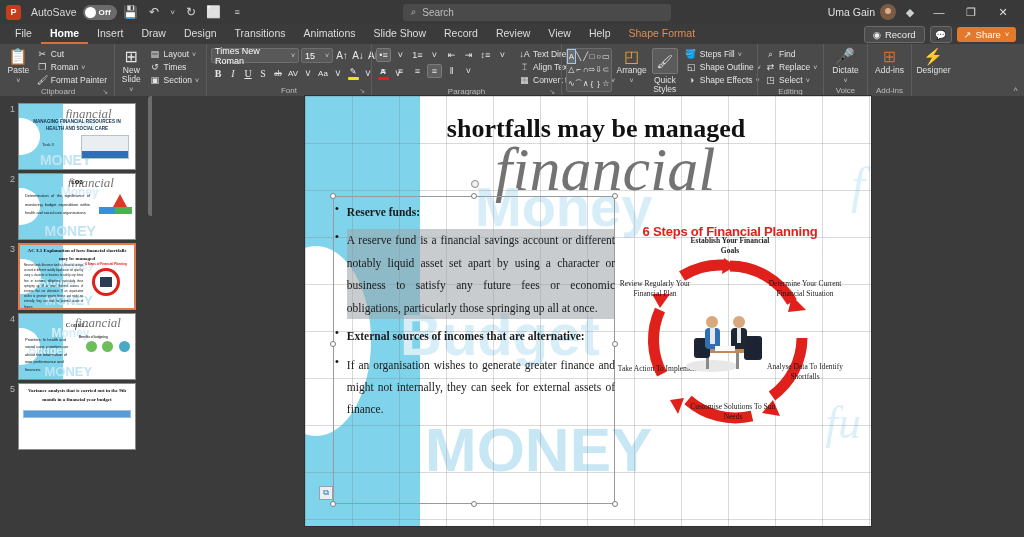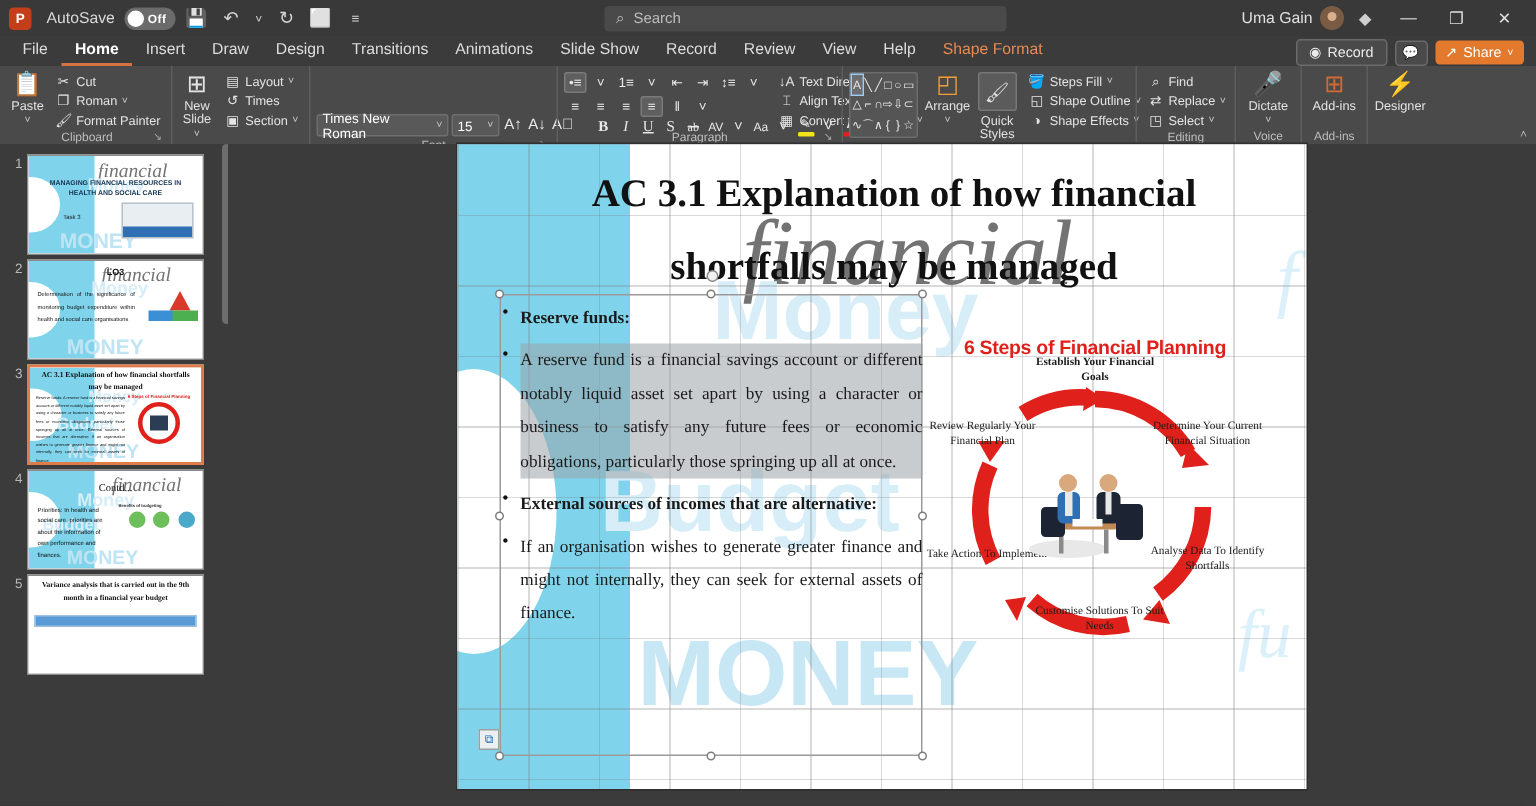--- a/index.html
+++ b/index.html
@@ -329,21 +329,21 @@
             <span class="caret">˅</span>
           </div>
         </div>
       </div>
       <div class="rg-label">
         <span>Slides</span>
       </div>
     </div>
 
     <div class="rgroup" style="width:165px;">
-      <div class="rg-body" style="gap:12px;margin-top:28px;">
+      <div class="rg-body" style="flex-direction:column; gap:0;">
         <div class="fontrow1">
           <div class="fontname">
             <span>Times New Roman</span>
             <span class="caret">˅</span>
           </div>
           <div class="fontsize">
             <span>15</span>
             <span class="caret">˅</span>
           </div>
           <div class="fbtn">A↑</div>
@@ -654,21 +654,20 @@
         <div class="wm" style="left:190px;top:38px;font-size:62px;">financial</div>
         <div class="wm b" style="left:170px;top:78px;font-size:56px;">Money</div>
         <div class="wm b" style="left:95px;top:205px;font-size:58px;">Budget</div>
         <div class="wm b" style="left:120px;top:318px;font-size:62px;color:#c7e7f5;">MONEY</div>
         <div class="wm" style="right:6px;top:60px;font-size:50px;color:#dcf0fa;">f</div>
         <div class="wm" style="right:10px;top:300px;font-size:46px;color:#dcf0fa;">fu</div>
 
         <div class="grid"></div>
 
         <div class="slide-title">
-          <div>AC 3.1 Explanation of how financial</div>
           <div>shortfalls may be managed</div>
         </div>
         <div class="rot-handle" style="left:166px;top:84px;"></div>
 
         <div class="selframe" style="left:28px;top:100px;width:282px;height:308px;"></div>
         <div class="handle" style="left:25px;top:97px;"></div>
         <div class="handle" style="left:166px;top:97px;"></div>
         <div class="handle" style="left:307px;top:97px;"></div>
         <div class="handle" style="left:25px;top:245px;"></div>
         <div class="handle" style="left:307px;top:245px;"></div>

